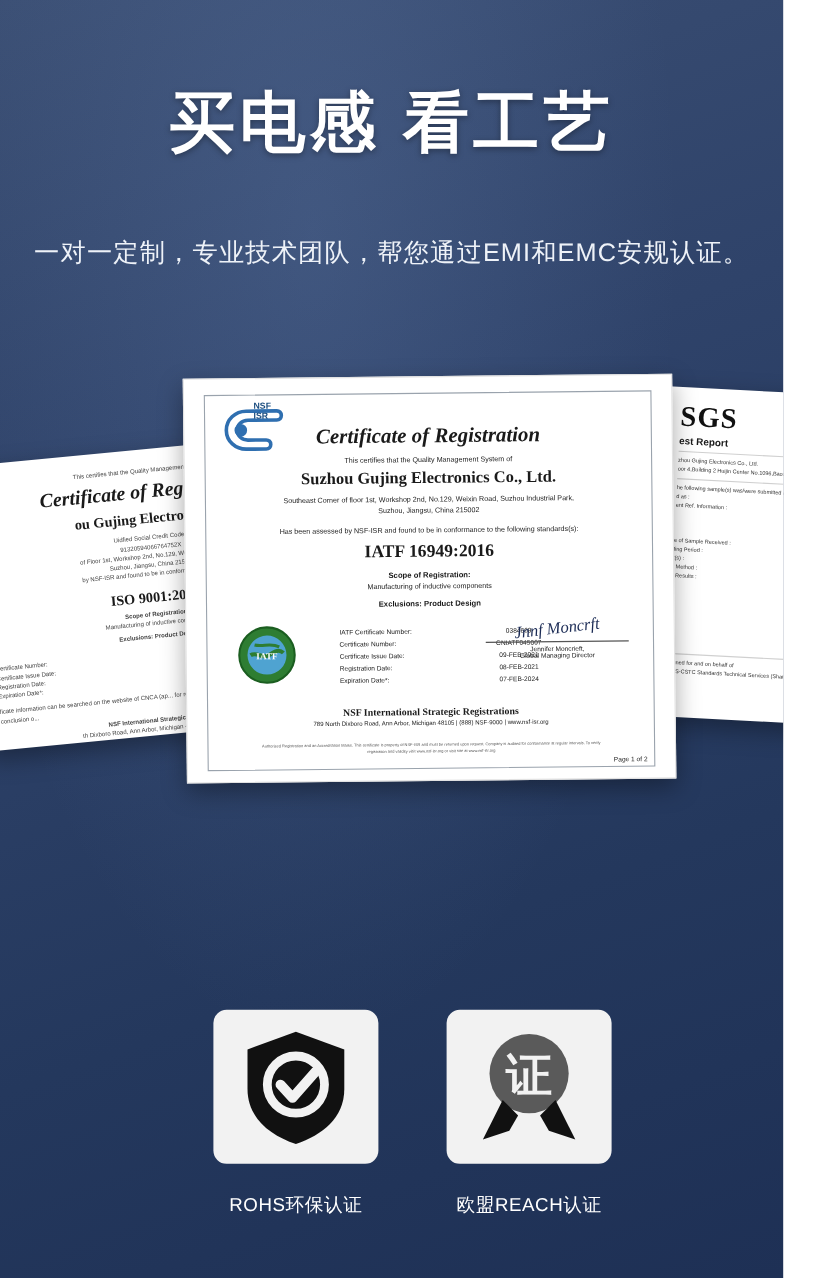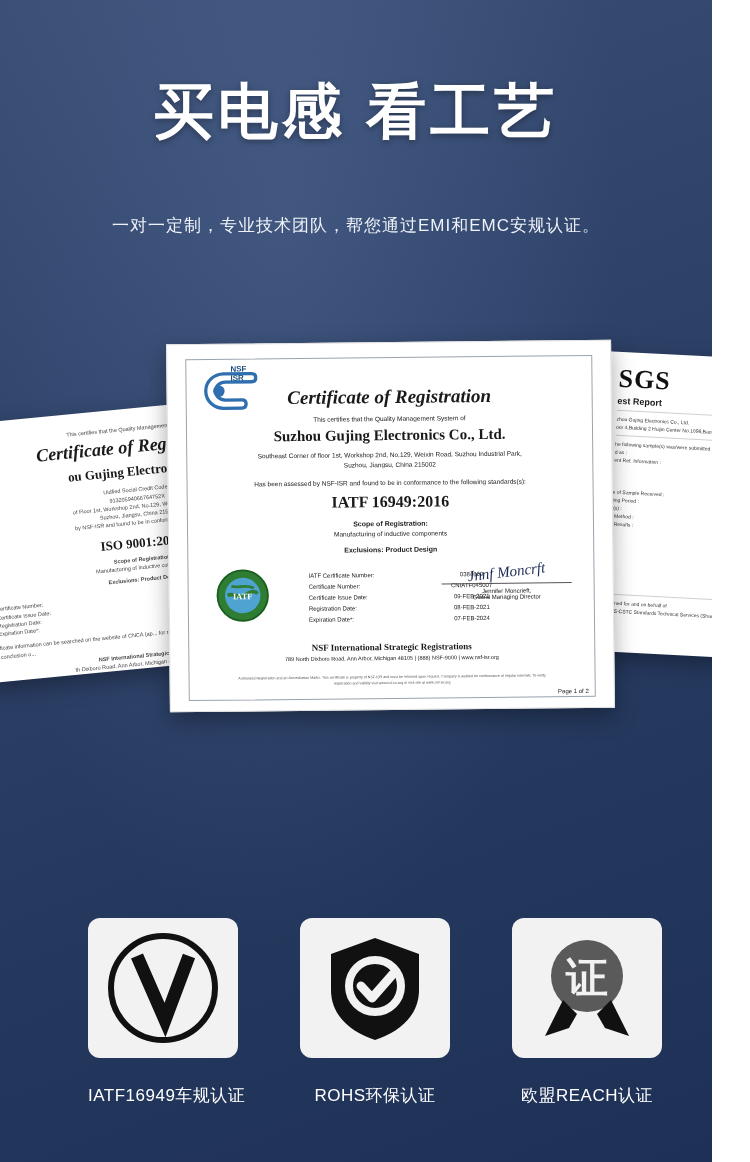--- a/index.html
+++ b/index.html
@@ -35,21 +35,21 @@
     font-weight: bold;
     letter-spacing: 4px;
     text-shadow: 0 2px 6px rgba(0,0,0,0.35);
   }
   .subline {
     position: absolute;
     top: 214px;
     left: 0; right: 0;
     text-align: center;
     color: #eef2f8;
-    font-size: 17px;
+    font-size: 23px;
     letter-spacing: 1px;
   }
 
   
   .certs {
     position: absolute;
     top: 330px;
     left: 0;
     width: 750px;
     height: 420px;
@@ -440,29 +440,20 @@
         <div class="c-fine">Authorized Registration and an Accreditation Marks. This certificate is property of NSF-ISR and must be returned upon request. Company is audited for conformance at regular intervals. To verify registration and validity visit www.nsf-isr.org or visit site at www.nsf-isr.org</div>
         <div class="c-page">Page 1 of 2</div>
       </div>
     </div>
 
   </div>
 
 
   <div class="badges">
 
-    <div class="badge">
-      <div class="badge-box">
-        <svg width="112" height="112" viewBox="0 0 112 112">
-          <circle cx="56" cy="56" r="52" fill="none" stroke="#111" stroke-width="6"></circle>
-          <path d="M30 24 L58 88 L82 24" fill="none" stroke="#111" stroke-width="13" stroke-linejoin="miter"></path>
-        </svg>
-      </div>
-      <div class="badge-label">IATF16949车规认证</div>
-    </div>
 
     <div class="badge">
       <div class="badge-box">
         <svg width="104" height="112" viewBox="0 0 104 112">
           <path d="M52 6 L96 22 V58 C96 84 76 100 52 108 C28 100 8 84 8 58 V22 Z" fill="#111"></path>
           <circle cx="52" cy="54" r="26" fill="none" stroke="#f2f2f2" stroke-width="8"></circle>
           <path d="M38 54 L49 66 L70 42" fill="none" stroke="#f2f2f2" stroke-width="9" stroke-linecap="round" stroke-linejoin="round"></path>
         </svg>
       </div>
       <div class="badge-label">ROHS环保认证</div>

